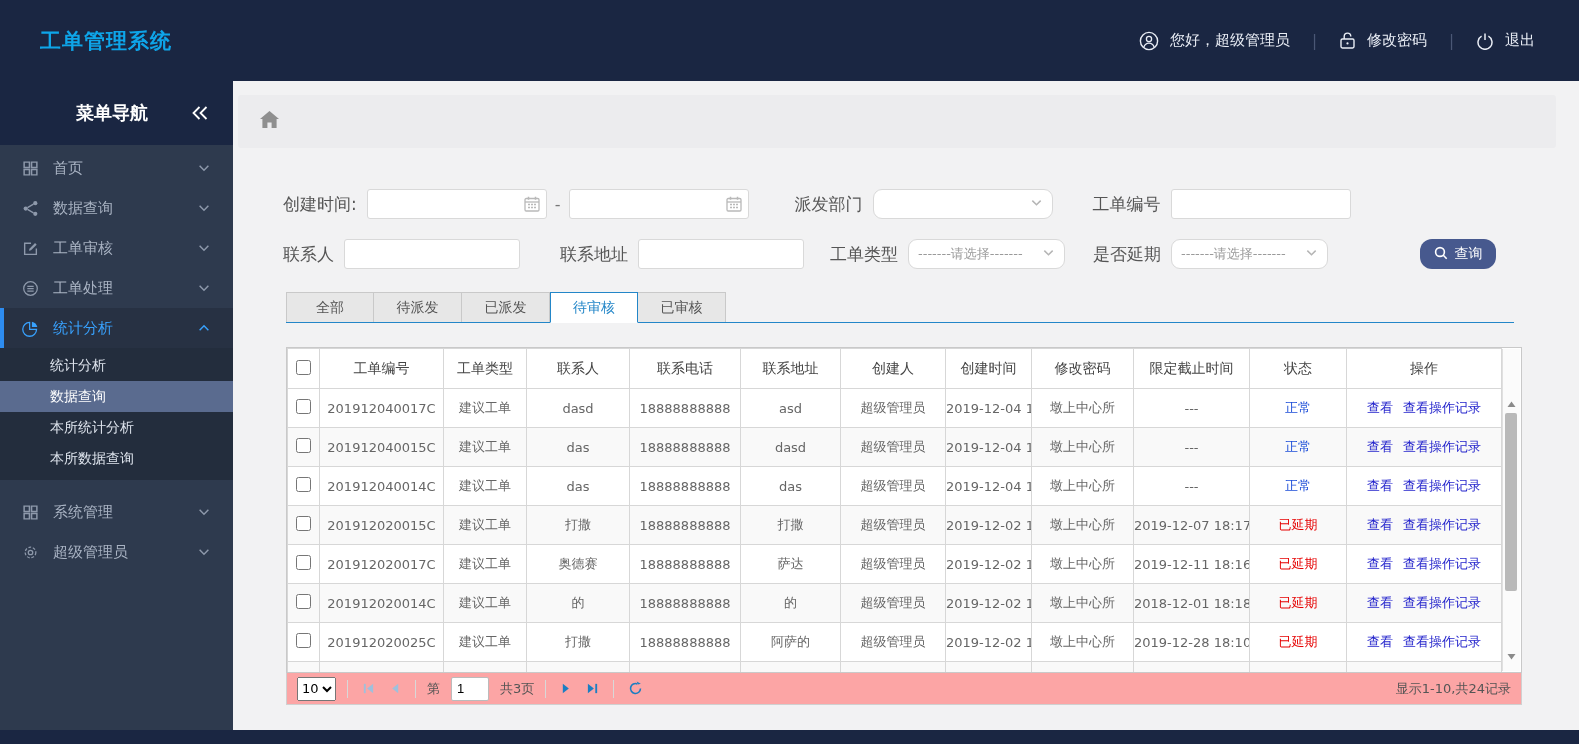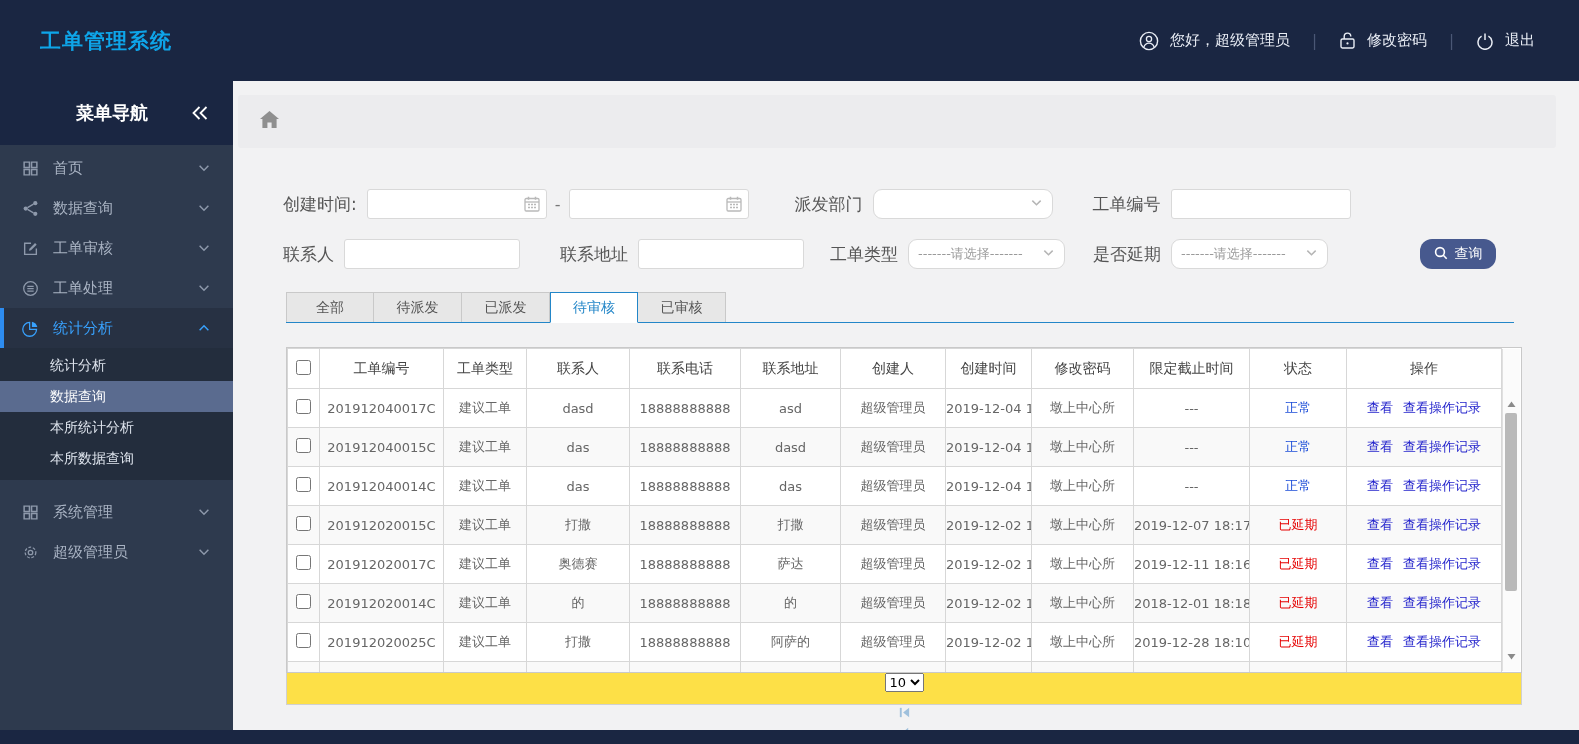--- a/index.html
+++ b/index.html
@@ -99,22 +99,22 @@
   .op-link { color:#2424cc; cursor:pointer; margin:0 5px; }
   .vscroll {
     position:absolute; top:1px; right:1px; bottom:1px; width:18px;
     background:#fbfbfb; border-left:1px solid #e0e0e0;
   }
   .vs-up, .vs-down { position:absolute; left:0; right:0; height:14px; display:flex; align-items:center; justify-content:center; color:#8a8a8a; cursor:pointer; }
   .vs-up { top:48px; } .vs-down { bottom:8px; }
   .vs-thumb { position:absolute; left:2px; right:3px; top:64px; height:178px; background:#b9b9b9; border-radius:2px; cursor:pointer; }
   
   .pager {
-    width:1236px; height:32px; border:1px solid #d0d0d0; border-top:none; background:#fde047;
-    display:flex; align-items:center; padding:0 10px; gap:7px; font-size:13px; color:#555;flex-direction:column;
+    width:1236px; height:32px; border:1px solid #d0d0d0; border-top:none; background:#fca5a5;
+    display:flex; align-items:center; padding:0 10px; gap:7px; font-size:13px; color:#555;
   }
   .pg-size { height:24px; font-size:13px; font-family:inherit; }
   .pg-sep { width:1px; height:18px; background:#d8d8d8; margin:0 4px; }
   .pg-btn { display:flex; align-items:center; cursor:pointer; color:#1b7ec2; padding:0 3px; }
   .pg-btn.disabled { color:#9fc0dc; }
   .pg-input { width:38px; height:24px; border:1px solid #bbb; border-radius:2px; text-align:left; padding:0 5px; font-size:13px; outline:none; margin:0 4px; }
   .pg-summary { margin-left:auto; font-size:13px; color:#555; }
   
   .footer-bar { position:absolute; left:0; right:0; bottom:0; height:14px; background:#1a2642; }
 </style>

